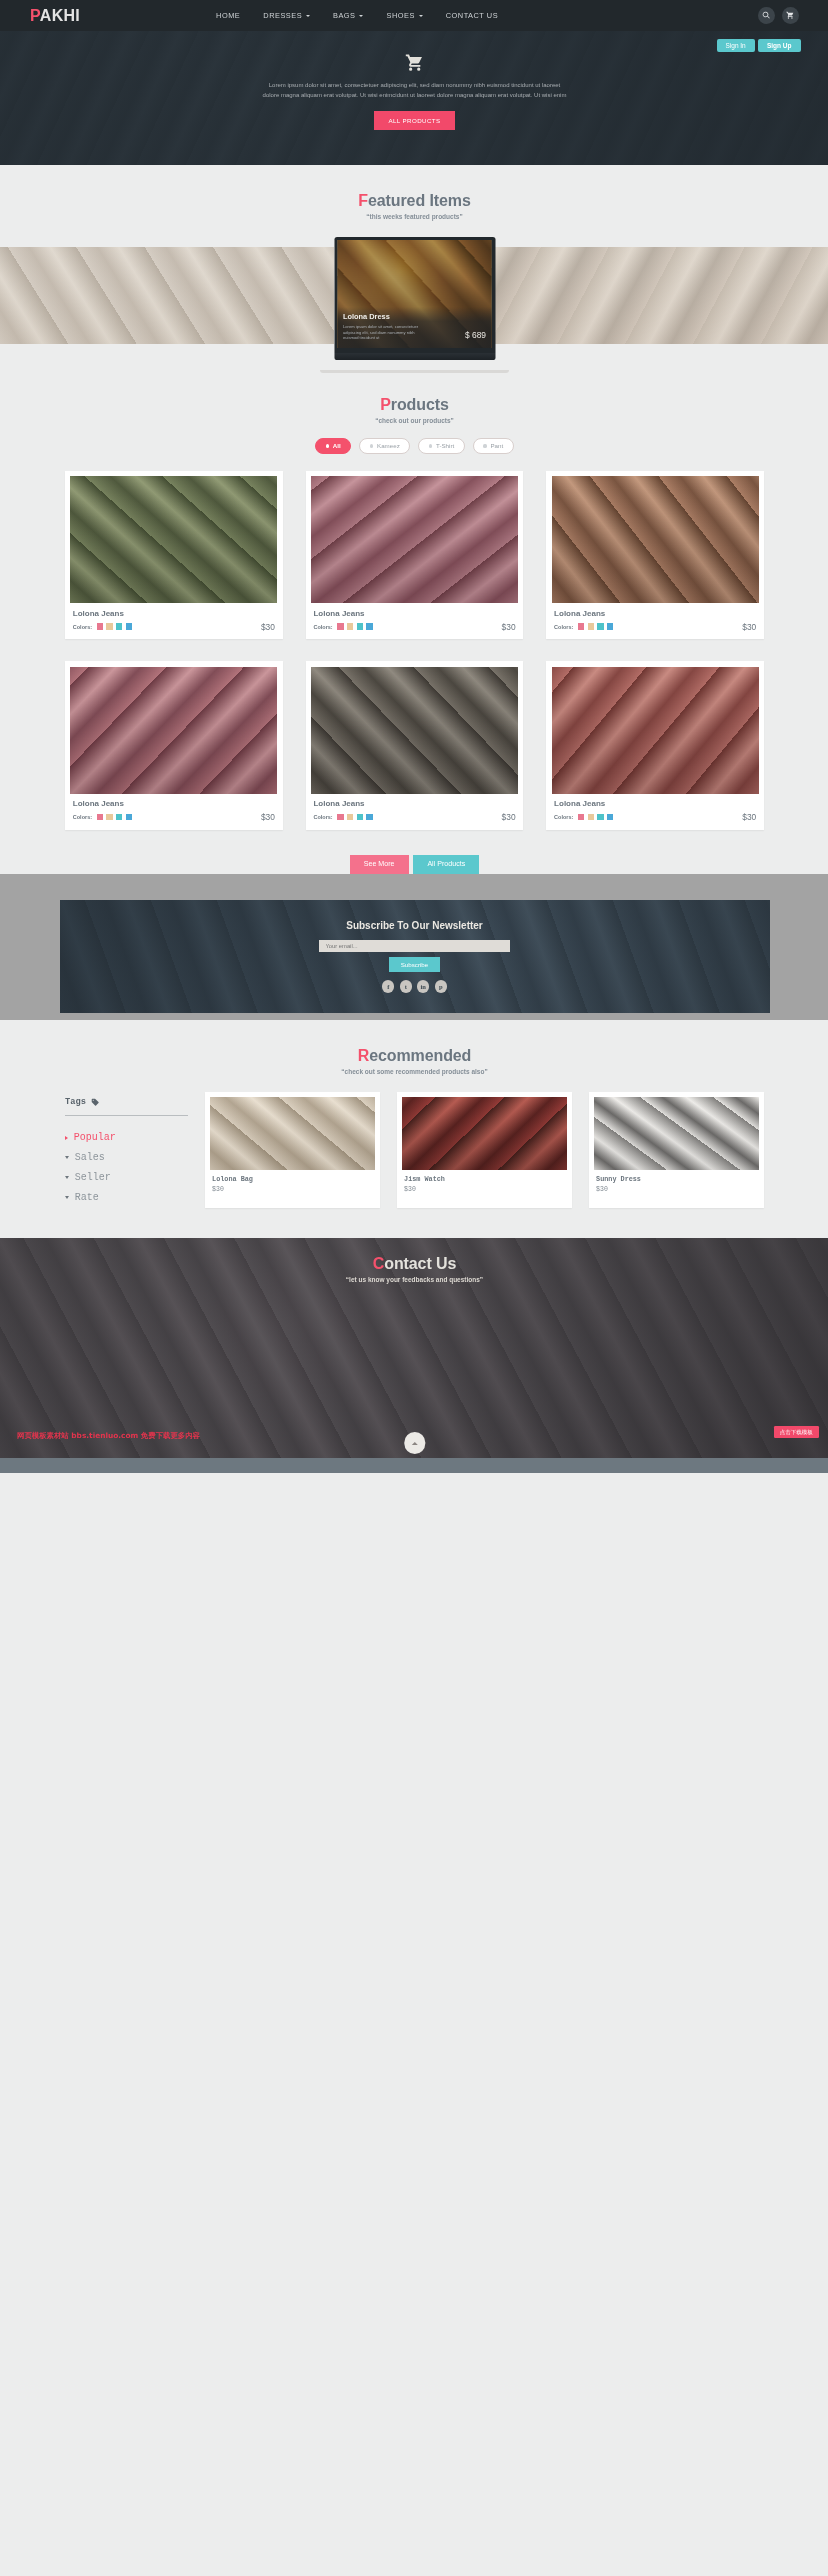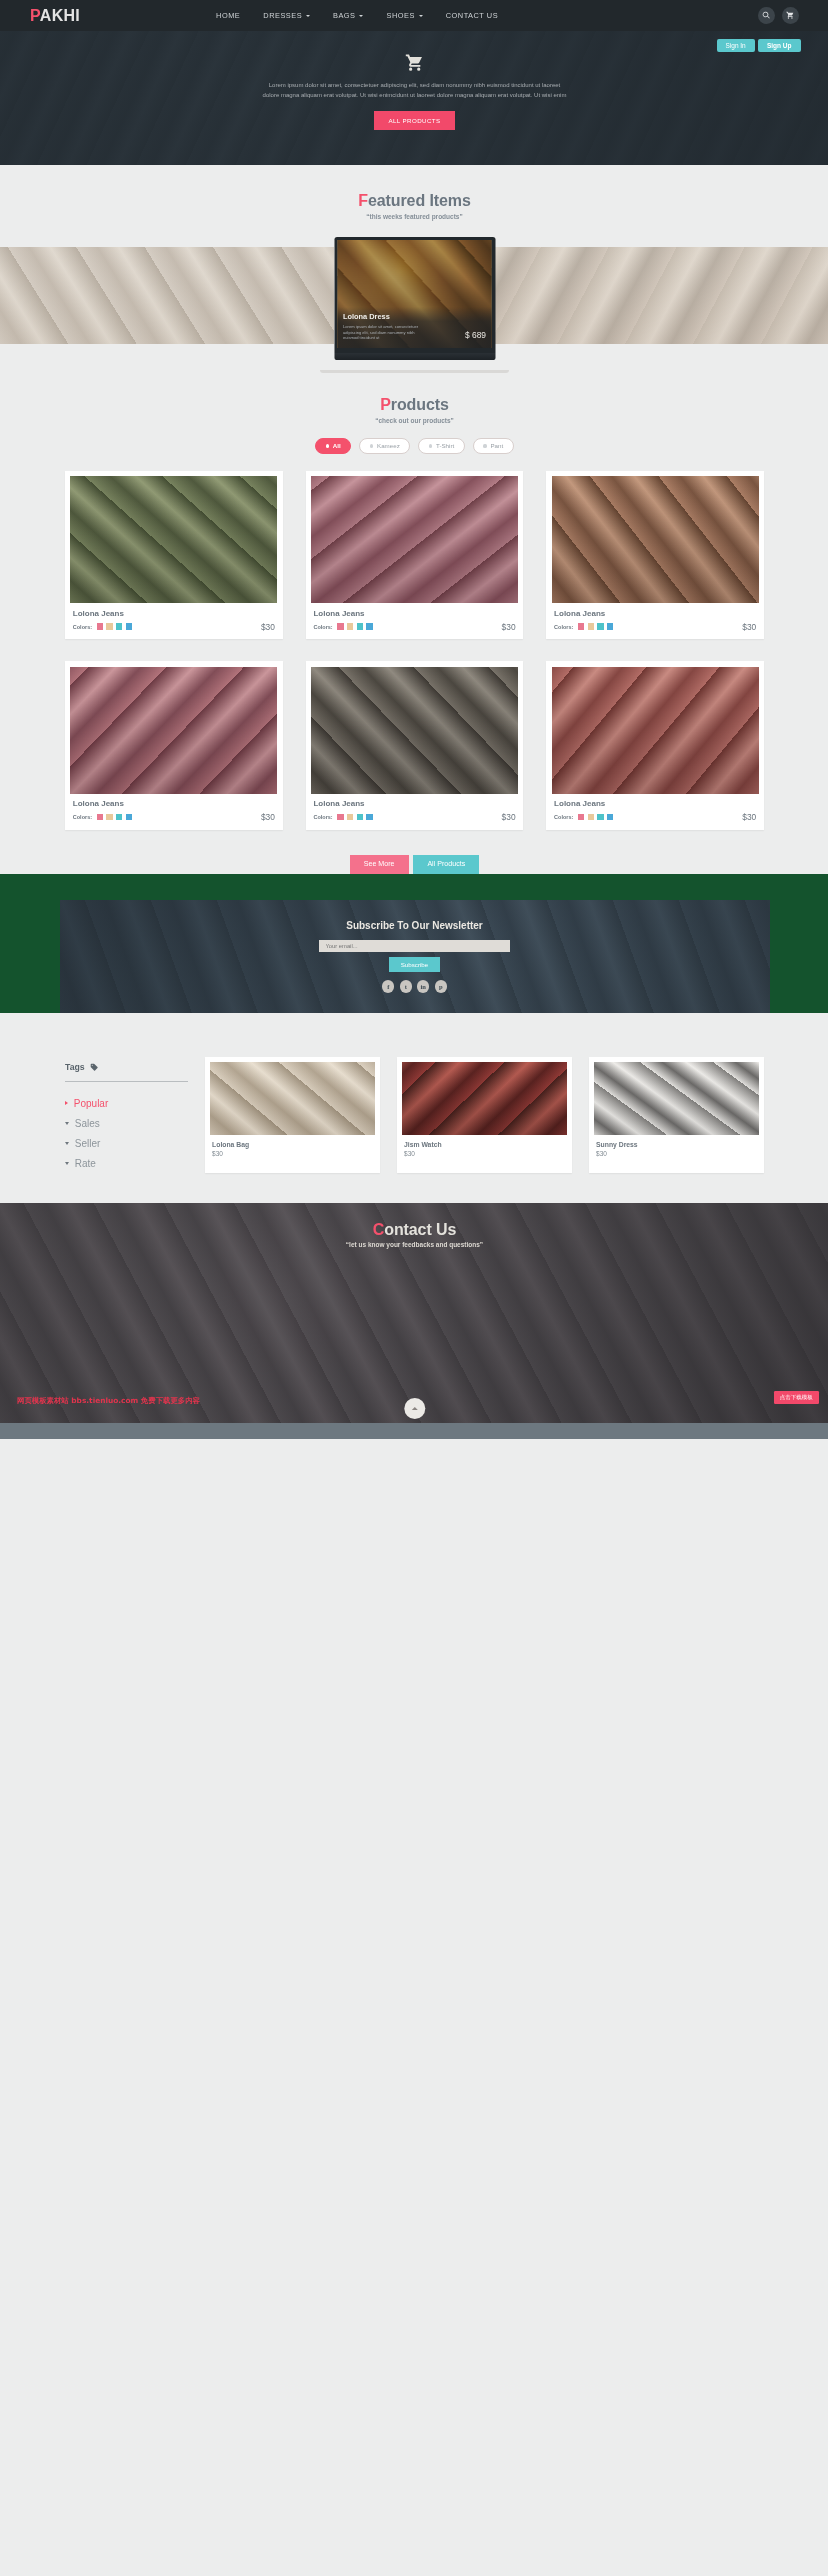--- a/index.html
+++ b/index.html
@@ -265,21 +265,21 @@
   .cta-row { display: flex; justify-content: center; gap: 4.5px; margin-top: 24.6px; }
   .cta {
     border: none; color: #fff; font-size: 7.1px;
     padding: 5.8px 14.2px; cursor: pointer;
     font-family: "Liberation Sans", sans-serif;
   }
   .cta.pink { background: #f4718c; }
   .cta.teal { background: #5bc8cd; }
 
   
-  .news-wrap { padding: 26px 0 0; background: #14532d; }
+  .news-wrap { padding: 26px 0 7px; background: #a3a3a3; }
   .newsletter {
     width: 710px;
     margin: 0 auto;
     height: 113px;
     position: relative;
     background:
       linear-gradient(rgba(48,58,66,.68), rgba(48,58,66,.68)),
       repeating-linear-gradient(70deg, #5d6a74 0px, #414d57 19.4px, #78848d 40px, #39444c 62px),
       radial-gradient(circle at 60% 30%, #6d7a84, #2f3a42);
     background-blend-mode: normal, overlay, normal;
@@ -311,21 +311,21 @@
     display: flex; align-items: center; justify-content: center;
     color: #3e4a52; font-size: 6.5px; font-weight: bold;
     font-family: "Liberation Serif", serif;
     cursor: pointer;
   }
 
   
   .recommended { padding: 27px 0 30px; background: #eceded; }
   .rec-body {
     width: 699px; margin: 17px auto 0;
-    display: flex; gap: 17px;
+    display: flex; gap: 17px; font-family: Liberation Mono, monospace;
   }
   .tags { width: 123px; padding-top: 5.2px; }
   .tags-head {
     font-size: 8.7px; font-weight: bold; color: #5a646c;
     display: flex; align-items: center; gap: 5.2px;
   }
   .tags-head svg { width: 8.4px; height: 8.4px; fill: #5a646c; }
   .tags-rule { height: 0.6px; background: #b9bdc0; margin: 8.4px 0 11.7px; }
   .tag-item {
     display: flex; align-items: center; gap: 5.8px;
@@ -659,20 +659,24 @@
           </div>
         <div class="soc">
             <span>p</span>
           </div>
       </div>
     </div>
   </div>
 </div>
 
 <div class="recommended">
+  <div class="sec-head">
+    <div class="sec-title"><span class="hl">R</span><span>ecommended</span></div>
+    <div class="sec-sub">“check out some recommended products also”</div>
+  </div>
 
   <div class="rec-body">
     <div class="tags">
       <div class="tags-head">
         <span>Tags</span>
         <svg viewBox="0 0 24 24">
             <path d="M21.4 11.6l-9-9A2 2 0 0011 2H4a2 2 0 00-2 2v7a2 2 0 00.6 1.4l9 9a2 2 0 002.8 0l7-7a2 2 0 000-2.8zM6.5 8A1.5 1.5 0 118 6.5 1.5 1.5 0 016.5 8z"></path>
           </svg>
       </div>
       <div class="tags-rule"></div>

